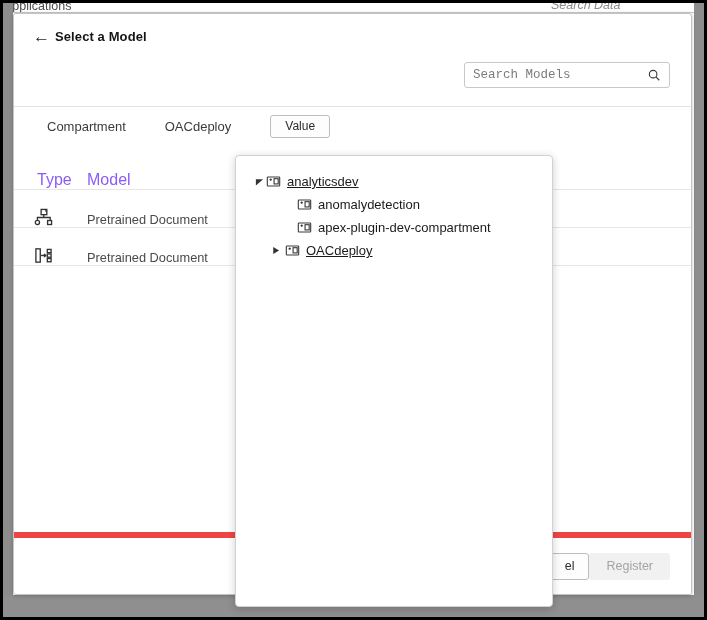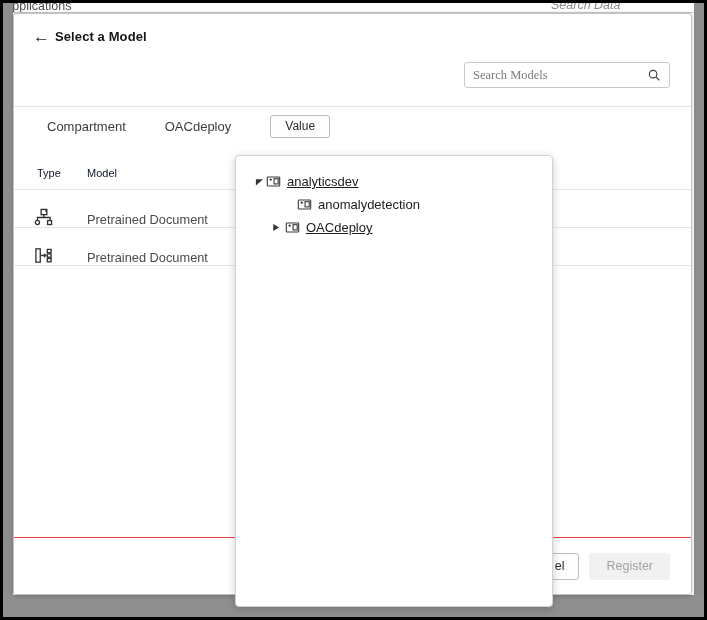--- a/index.html
+++ b/index.html
@@ -153,21 +153,21 @@
     background: #fff;
     box-sizing: border-box;
     display: flex;
     align-items: center;
     padding: 0 8px;
   }
   .search-models input {
     border: none;
     outline: none;
     flex: 1;
-    font-family: Liberation Serif, serif;
+    font-family: Liberation Mono, monospace;
     font-size: 12.5px;
     color: #303030;
     background: transparent;
     padding: 0;
   }
   .search-models input::placeholder {
     color: #7b7b7b;
   }
   .mag-icon {
     width: 14px;
@@ -216,24 +216,24 @@
     justify-content: center;
   }
 
   
   .table-wrap {
     position: relative;
     margin-top: 11px;
   }
   .tbl-header {
     display: flex;
-    align-items: center;
+    align-items: flex-end;
     height: 33px;
-    font-size: 11px;
-    color: #0f172a;
+    font-size: 16px;
+    color: #8b5cf6;
   }
   .col-type   { width: 73px; padding-left: 23px; box-sizing: border-box; }
   .col-model  { width: 300px; }
   .col-last   { flex: 1; }
   .tbl-row {
     display: flex;
     align-items: flex-end;
     height: 37px;
     border-top: 1px solid #e6e6e6;
     font-size: 12.8px;
@@ -250,26 +250,25 @@
   }
   .icon-svg { color: #333; display: block; }
 
   
   .modal-footer {
     position: absolute;
     left: 0;
     right: 0;
     bottom: 0;
     height: 56px;
-    border-top: 1px solid #ef4444;
+    border-top: 6px solid #ef4444;
     display: flex;
     align-items: center;
     justify-content: flex-end;
     padding-right: 21px;
-    gap: 10px;
     background: #fff;
   }
   .btn-cancel {
     height: 27px;
     padding: 0 14px;
     border: 1px solid #bdbdbd;
     border-radius: 3px;
     background: #fdfdfd;
     font-family: "Liberation Sans", sans-serif;
     font-size: 12.5px;
@@ -479,20 +478,32 @@
           <svg viewBox="0 0 16 16" width="15" height="15" fill="none" stroke="currentColor" stroke-width="1.2">
             <rect x="1.4" y="3.2" width="13.2" height="9.6" rx="0.8"></rect>
             <line x1="3.8" y1="6" x2="6.2" y2="6"></line>
             <line x1="5" y1="4.8" x2="5" y2="7.2"></line>
             <rect x="8.6" y="5" width="4.4" height="5.6"></rect>
           </svg>
         </span>
         <span class="tree-label">anomalydetection</span>
       </div>
 
+      <div class="tree-node level-2">
+        <span class="twisty empty"></span>
+        <span class="comp-icon">
+          <svg viewBox="0 0 16 16" width="15" height="15" fill="none" stroke="currentColor" stroke-width="1.2">
+            <rect x="1.4" y="3.2" width="13.2" height="9.6" rx="0.8"></rect>
+            <line x1="3.8" y1="6" x2="6.2" y2="6"></line>
+            <line x1="5" y1="4.8" x2="5" y2="7.2"></line>
+            <rect x="8.6" y="5" width="4.4" height="5.6"></rect>
+          </svg>
+        </span>
+        <span class="tree-label">apex-plugin-dev-compartment</span>
+      </div>
 
       <div class="tree-node level-1" style="padding-left:16px;">
         <span class="twisty">
           <svg viewBox="0 0 10 10" width="9" height="9">
             <polygon points="2.5,1 9,5 2.5,9" fill="currentColor"></polygon>
           </svg>
         </span>
         <span class="comp-icon" style="margin-left:3px;">
           <svg viewBox="0 0 16 16" width="15" height="15" fill="none" stroke="currentColor" stroke-width="1.2">
             <rect x="1.4" y="3.2" width="13.2" height="9.6" rx="0.8"></rect>

